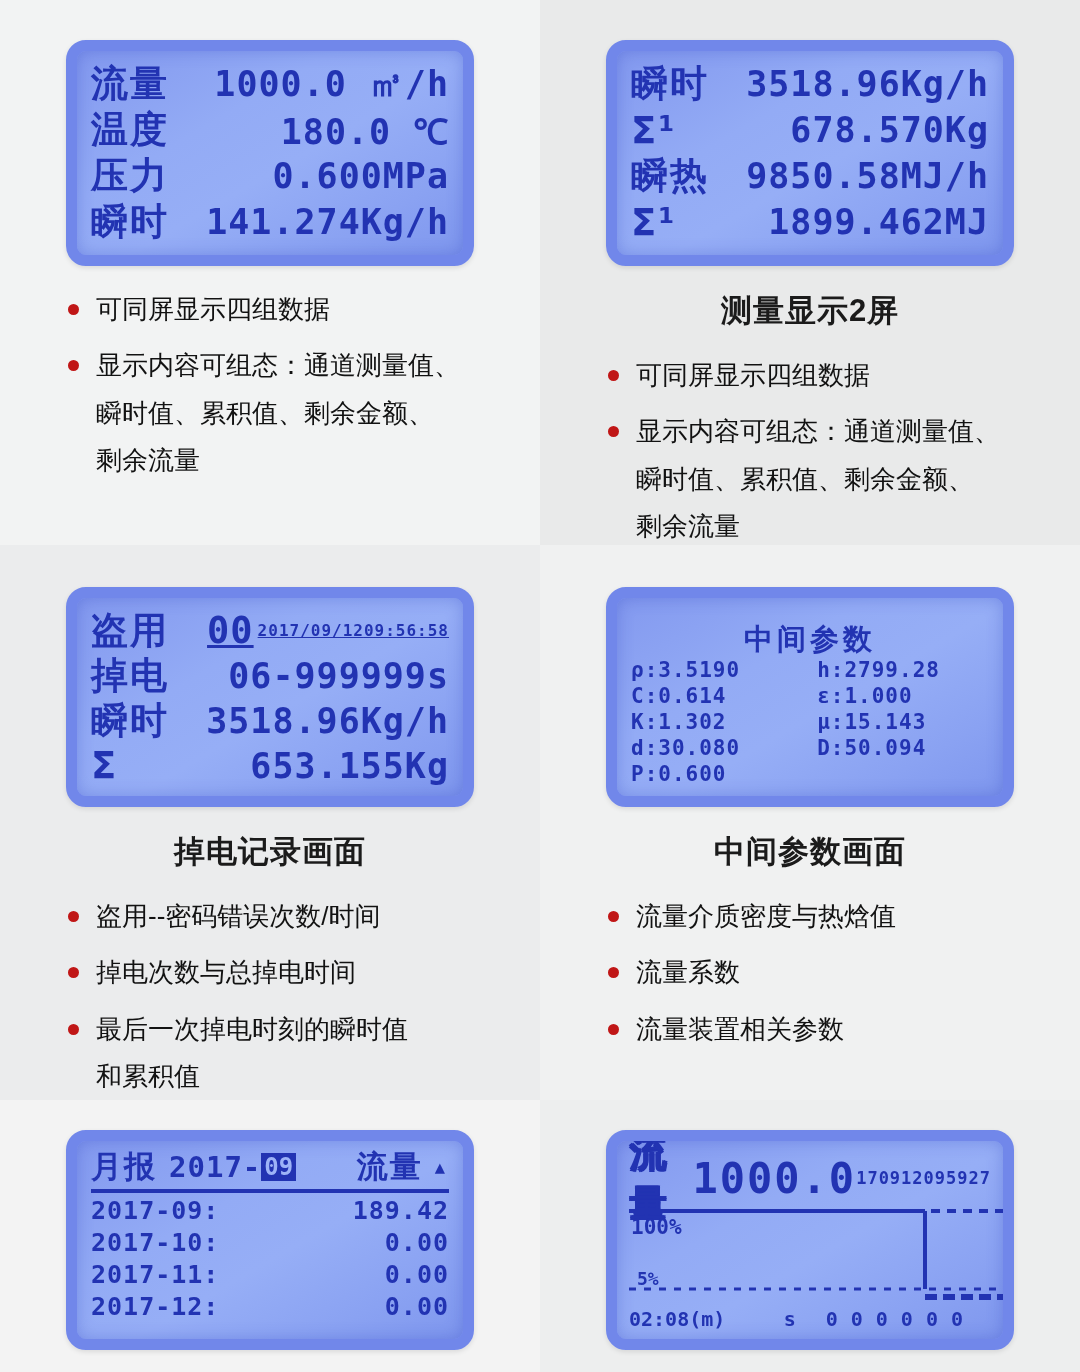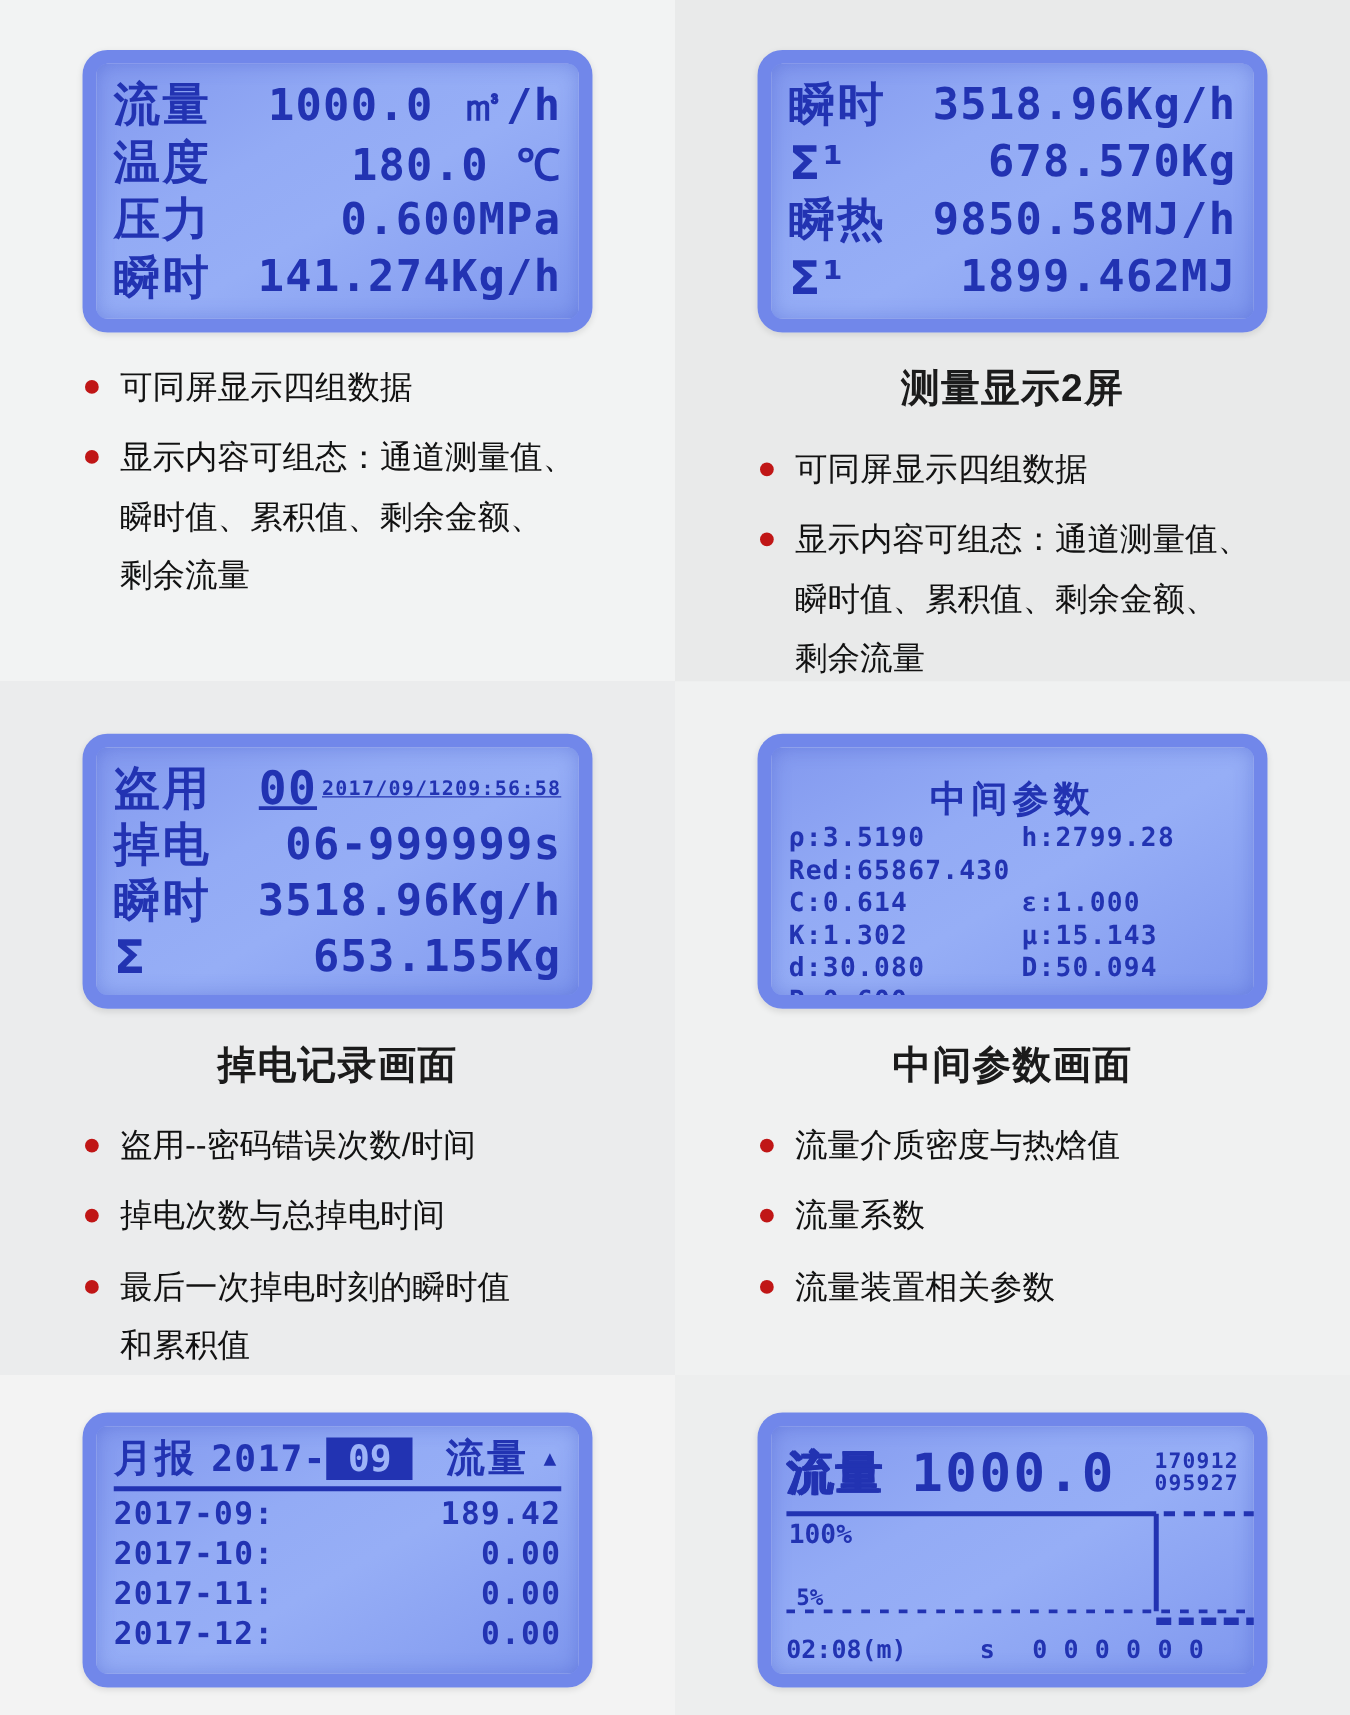--- a/index.html
+++ b/index.html
@@ -58,35 +58,35 @@
   .pl { width: 52%; white-space:nowrap; }
   .pr { flex:1; white-space:nowrap; }
 
   
   .lcd-report { padding: 8px 14px; }
   .rep-head { display:flex; align-items:center; height:44px;
               border-bottom:4px solid #2233b2; padding-bottom:4px; }
   .rep-title { font-size:31px; font-weight:700; letter-spacing:2px;
                font-family:"DejaVu Sans","Liberation Sans",sans-serif; }
   .rep-year { font-size:29px; font-weight:700; margin-left:12px; letter-spacing:1px; }
-  .rep-month { font-size:29px; font-weight:700; background:#2233b2; color:#9db3f7; padding:0 17px; }
+  .rep-month { font-size:24px; font-weight:700; background:#2233b2; color:#9db3f7; padding:0 3px; }
   .rep-col { font-size:31px; font-weight:700; letter-spacing:2px; margin-left:auto;
              font-family:"DejaVu Sans","Liberation Sans",sans-serif; }
   .rep-sort { font-size:17px; margin-left:12px; margin-right:4px; }
   .rep-row { display:flex; justify-content:space-between; height:30px; align-items:center;
              font-size:25px; font-weight:700; letter-spacing:1px; margin-top:2px; }
 
   
   .lcd-trend { padding: 8px 12px 6px; display:flex; flex-direction:column; }
   .tr-head { display:flex; align-items:center; height:58px; }
   .tr-tag { font-size:37px; font-weight:700; letter-spacing:2px;
             font-family:"DejaVu Sans","Liberation Sans",sans-serif;
             text-shadow: 1.5px 0 0 currentColor, 0 1.5px 0 currentColor, 1.5px 1.5px 0 currentColor; }
   .tr-val { font-size:42px; font-weight:700; letter-spacing:2px; margin-left:22px; }
-  .tr-stack { display:flex; flex-direction:column; align-items:flex-end; margin-left:auto; }
+  .tr-stack { display:flex; flex-direction:row; align-items:flex-end; margin-left:auto; }
   .tr-small { font-size:17px; font-weight:700; line-height:18px; letter-spacing:1px; }
   .tr-chart { position:relative; flex:1; }
   .tr-chart svg { position:absolute; left:0; top:0; }
   .tr-100 { position:absolute; left:2px; top:8px; font-size:21px; font-weight:700; }
   .tr-5 { position:absolute; left:8px; bottom:16px; font-size:18px; font-weight:700; }
   .tr-foot { display:flex; align-items:center; height:28px; font-size:20px; font-weight:700; }
   .tr-s { margin-left:auto; }
   .tr-count { margin-left:30px; margin-right:15px; letter-spacing:13px; }
 
   
@@ -193,24 +193,20 @@
   </section>
 
   <section class="cell c2r2 r2">
     <div class="lcd lcd-params">
       <div class="ptitle">中间参数</div>
       <div class="pline">
         <span class="pl">ρ:3.5190</span>
         <span class="pr">h:2799.28</span>
       </div>
       <div class="pline">
-        <span class="pl">Red:65867.430</span>
-        <span class="pr"></span>
-      </div>
-      <div class="pline">
         <span class="pl">C:0.614</span>
         <span class="pr">ε:1.000</span>
       </div>
       <div class="pline">
         <span class="pl">K:1.302</span>
         <span class="pr">μ:15.143</span>
       </div>
       <div class="pline">
         <span class="pl">d:30.080</span>
         <span class="pr">D:50.094</span>

